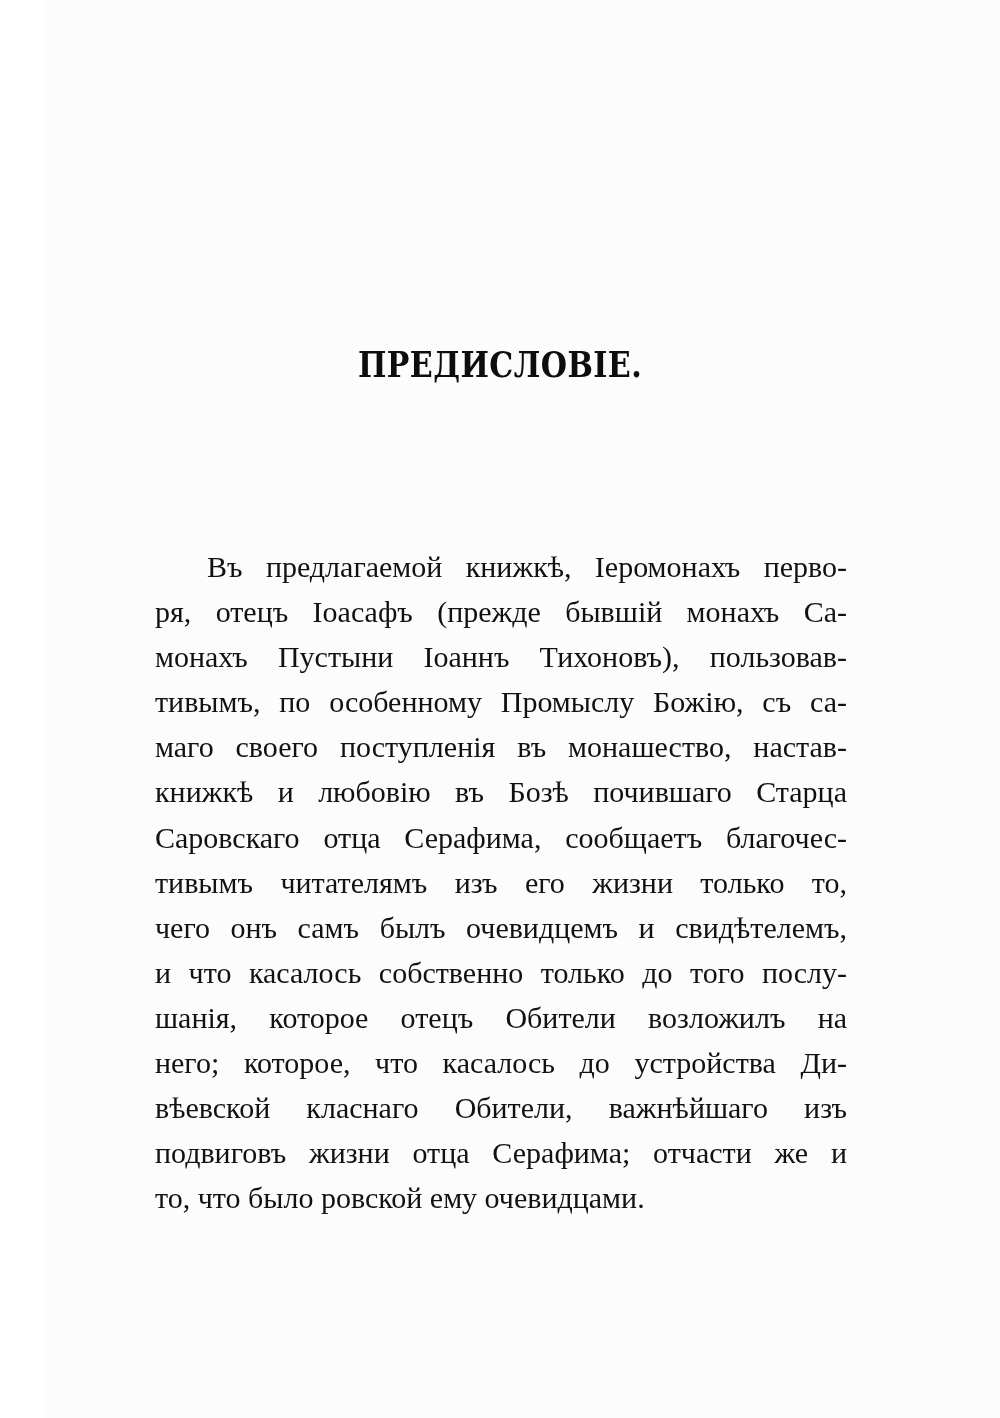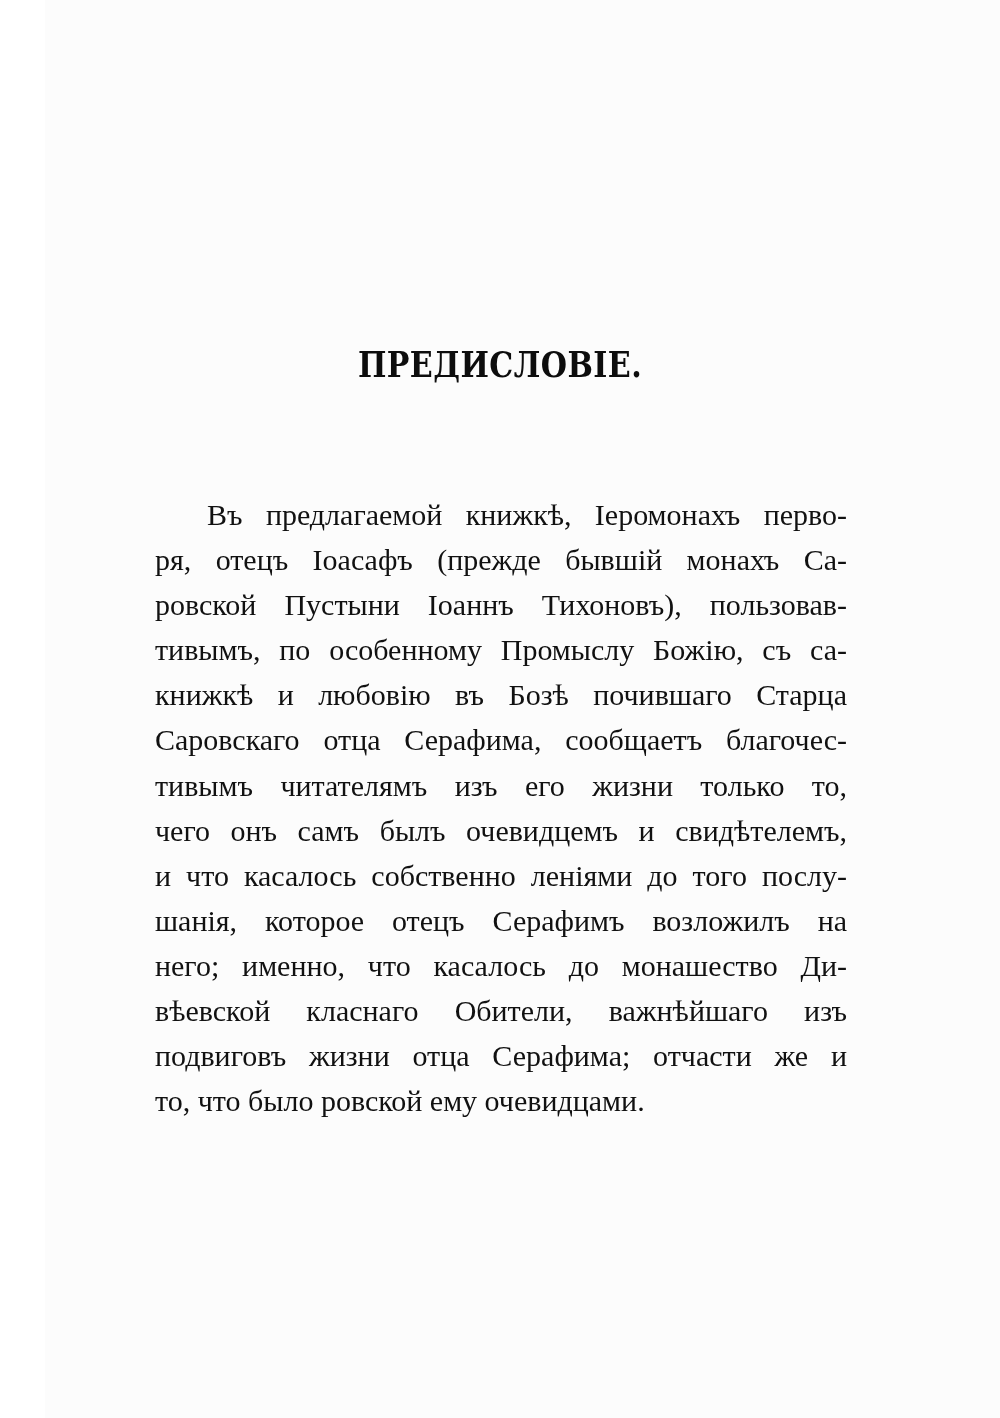--- a/index.html
+++ b/index.html
@@ -31,21 +31,21 @@
       font-weight: bold;
       font-size: 35px;
       letter-spacing: 0.5px;
       color: #0d0d0d;
       transform: scaleX(0.86);
       transform-origin: 500px 0;
     }
     .body-text {
       position: absolute;
       left: 155px;
-      top: 492px;
+      top: 544px;
       width: 692px;
       font-family: "Liberation Serif", serif;
       font-size: 30px;
       color: #111111;
     }
     .line {
       display: block;
       height: 45.1px;
       line-height: 45.1px;
       white-space: nowrap;
@@ -62,25 +62,26 @@
 </head>
 <body>
 
 <div class="page"></div>
 
 <div class="title">ПРЕДИСЛОВІЕ.</div>
 
 <div class="body-text">
   <span class="line first">Въ предлагаемой книжкѣ, Іеромонахъ перво-</span>
   <span class="line">ря, отецъ Іоасафъ (прежде бывшій монахъ Са-</span>
-  <span class="line">ровской Пустыни Іоаннъ Тихоновъ), пользовав-</span>
+  <span class="line">монахъ Пустыни Іоаннъ Тихоновъ), пользовав-</span>
   <span class="line">тивымъ, по особенному Промыслу Божію, съ са-</span>
+  <span class="line">маго своего поступленія въ монашество, настав-</span>
   <span class="line">книжкѣ и любовію въ Бозѣ почившаго Старца</span>
   <span class="line">Саровскаго отца Серафима, сообщаетъ благочес-</span>
   <span class="line">тивымъ читателямъ изъ его жизни только то,</span>
   <span class="line">чего онъ самъ былъ очевидцемъ и свидѣтелемъ,</span>
-  <span class="line">и что касалось собственно леніями до того послу-</span>
-  <span class="line">шанія, которое отецъ Серафимъ возложилъ на</span>
-  <span class="line">него; именно, что касалось до монашество Ди-</span>
+  <span class="line">и что касалось собственно только до того послу-</span>
+  <span class="line">шанія, которое отецъ Обители возложилъ на</span>
+  <span class="line">него; которое, что касалось до устройства Ди-</span>
   <span class="line">вѣевской класнаго Обители, важнѣйшаго изъ</span>
   <span class="line">подвиговъ жизни отца Серафима; отчасти же и</span>
   <span class="line last">то, что было ровской ему очевидцами.</span>
 </div>
 
 </body></html>

